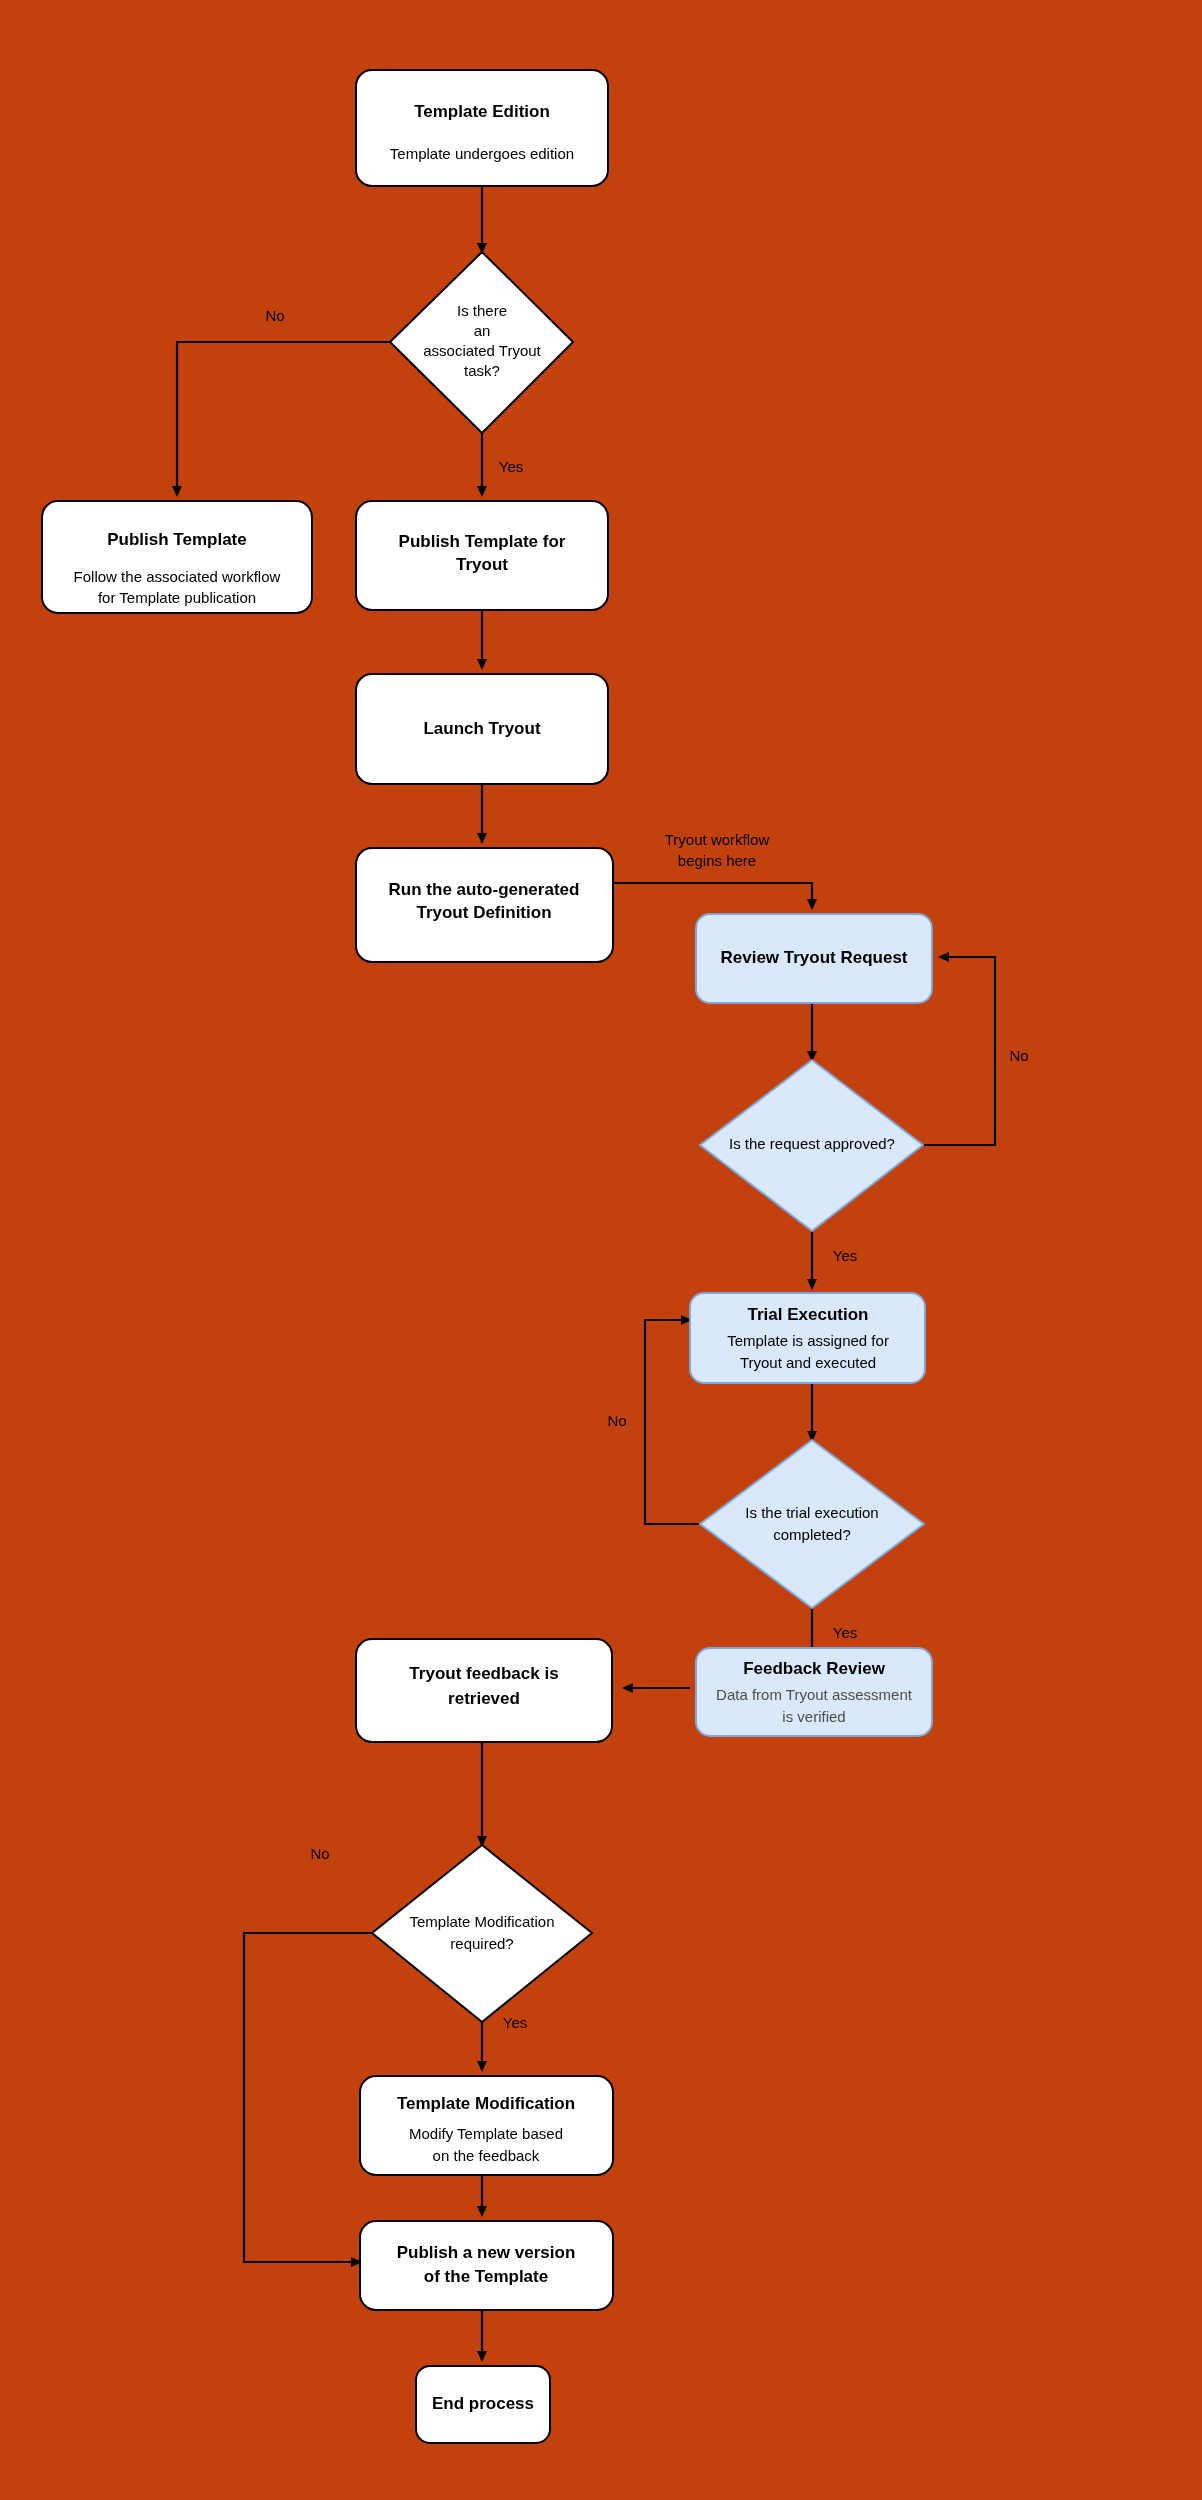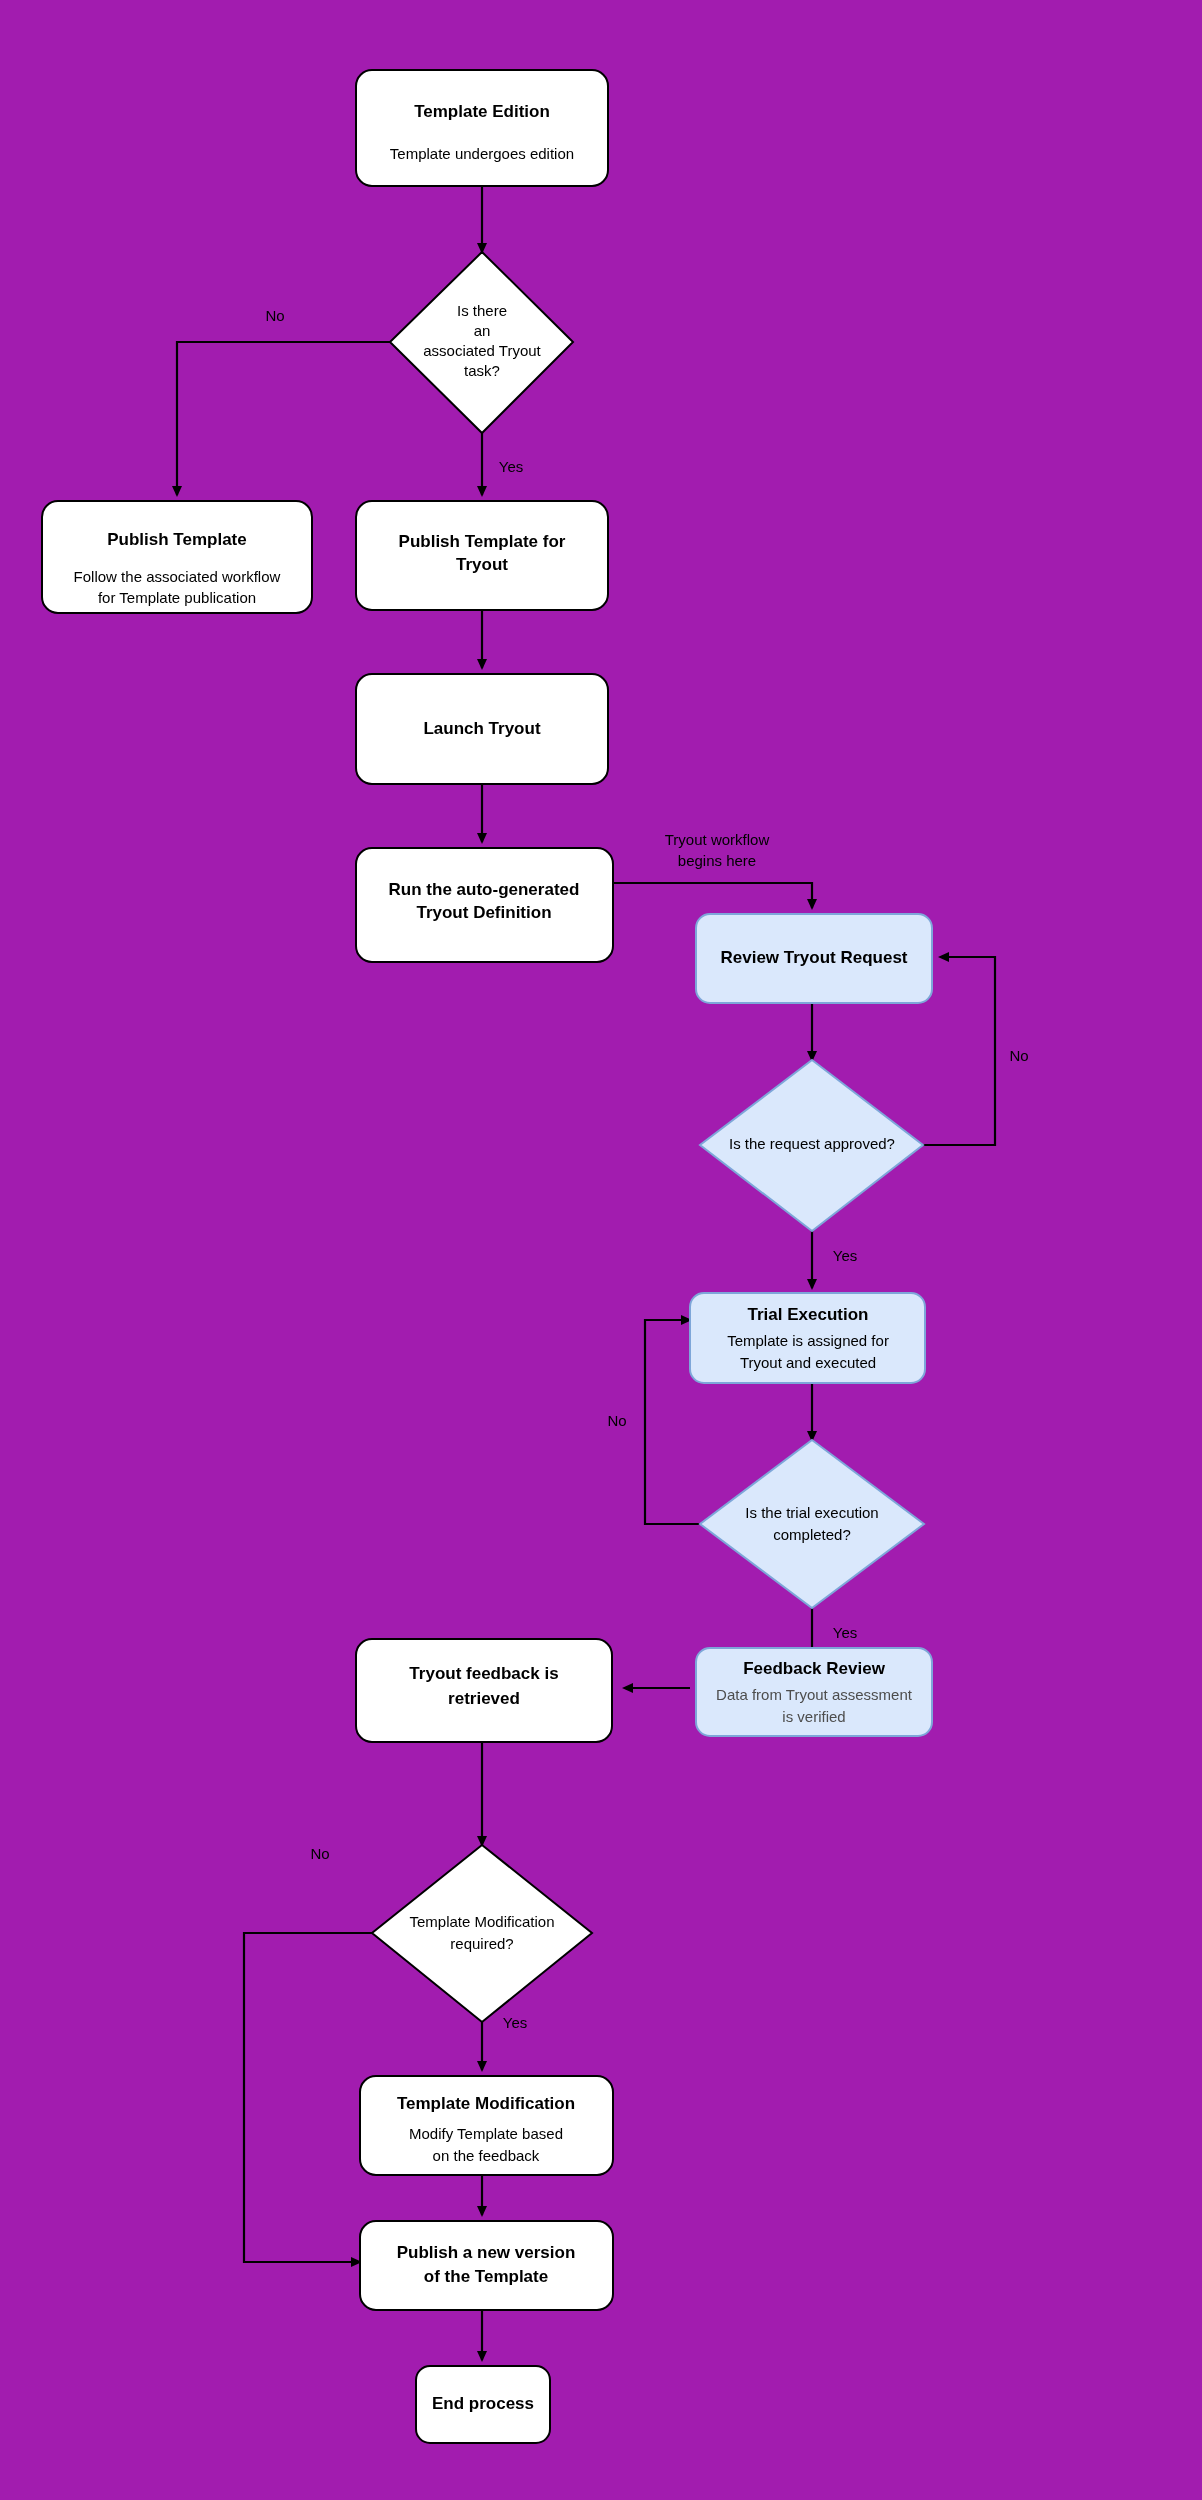--- a/index.html
+++ b/index.html
@@ -10,21 +10,21 @@
   body {
     width: 1202px;
     height: 2500px;
     font-family: "Liberation Sans", sans-serif;
     overflow: hidden;
   }
   #canvas {
     position: relative;
     width: 1202px;
     height: 2500px;
-    background: #a21caf;
+    background: #c2410c;
   }
   svg.flow {
     position: absolute;
     top: 0;
     left: 0;
     width: 1202px;
     height: 2500px;
     display: block;
   }
   

